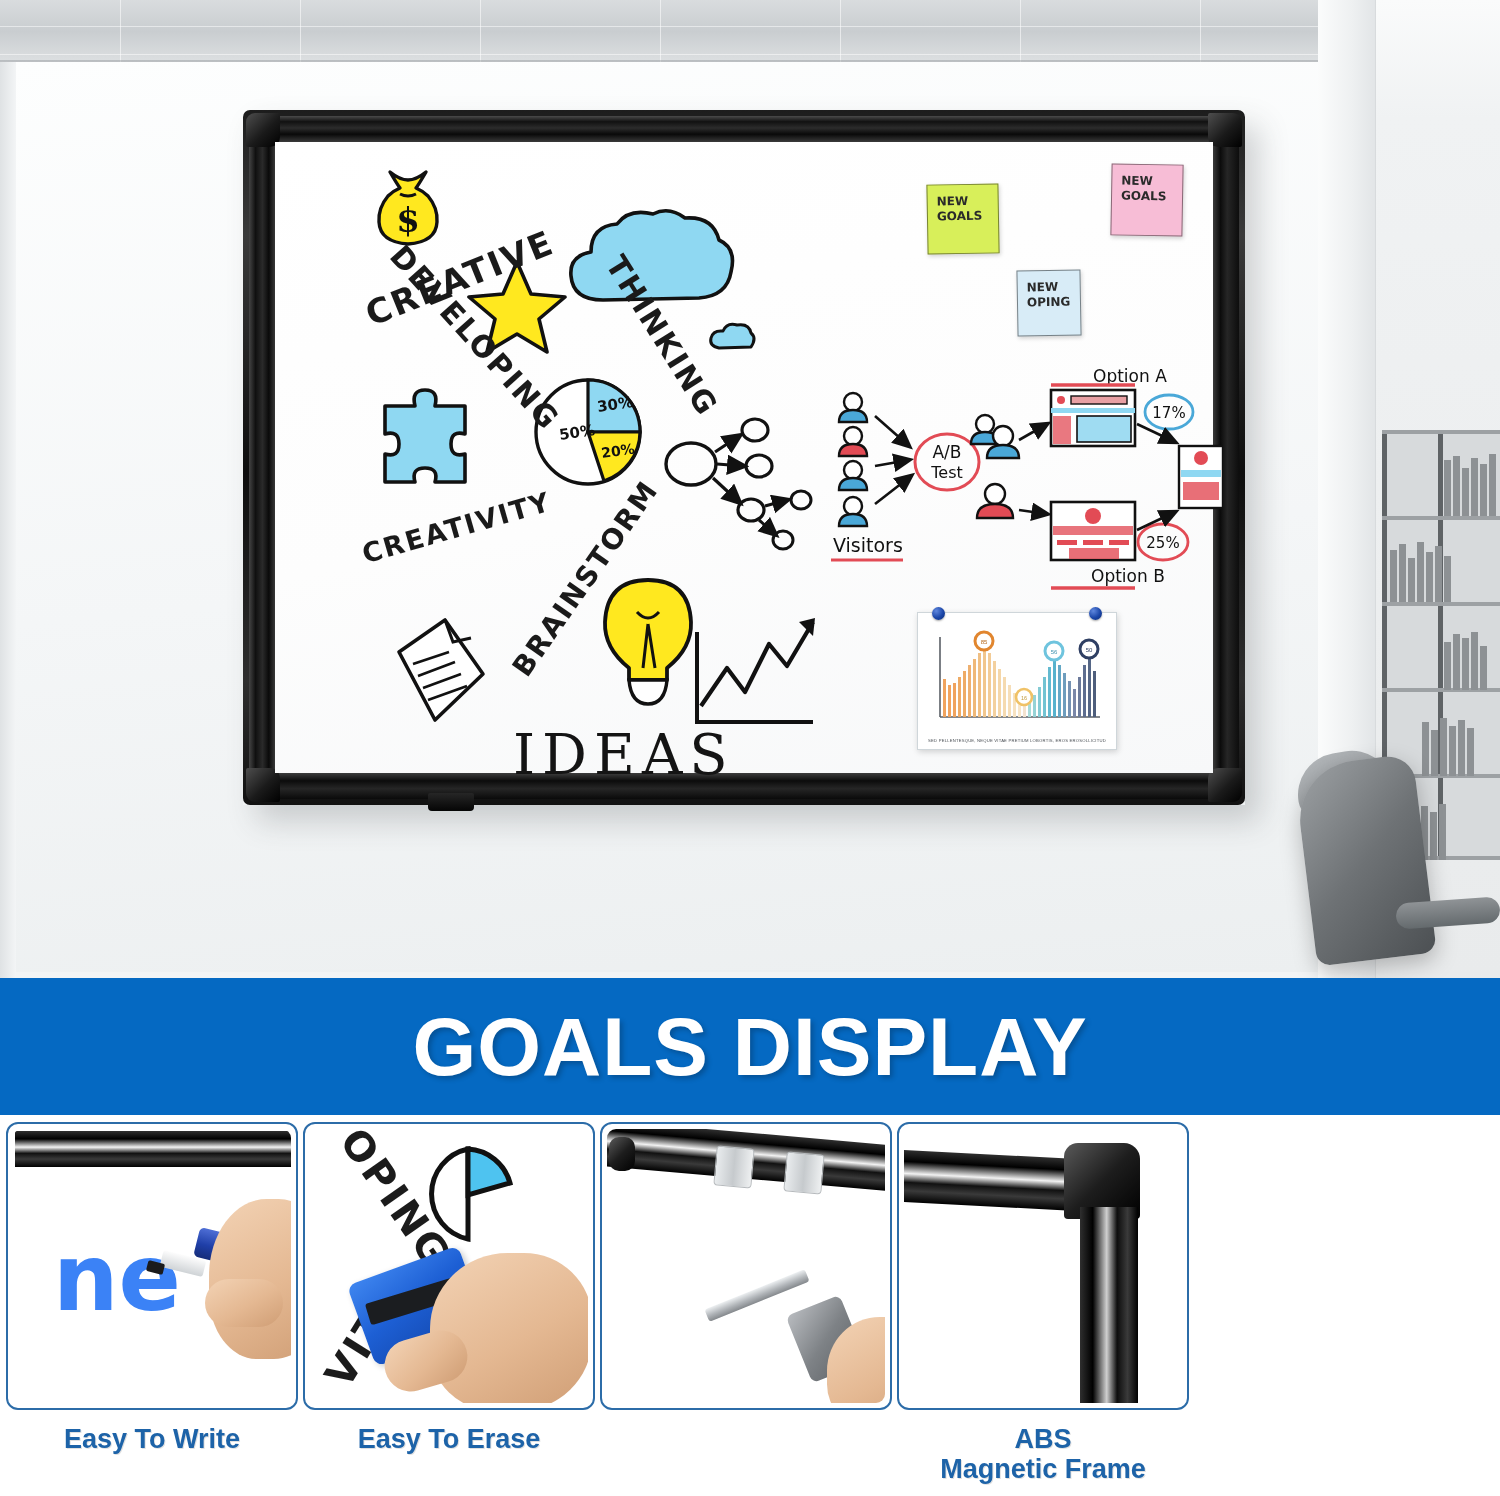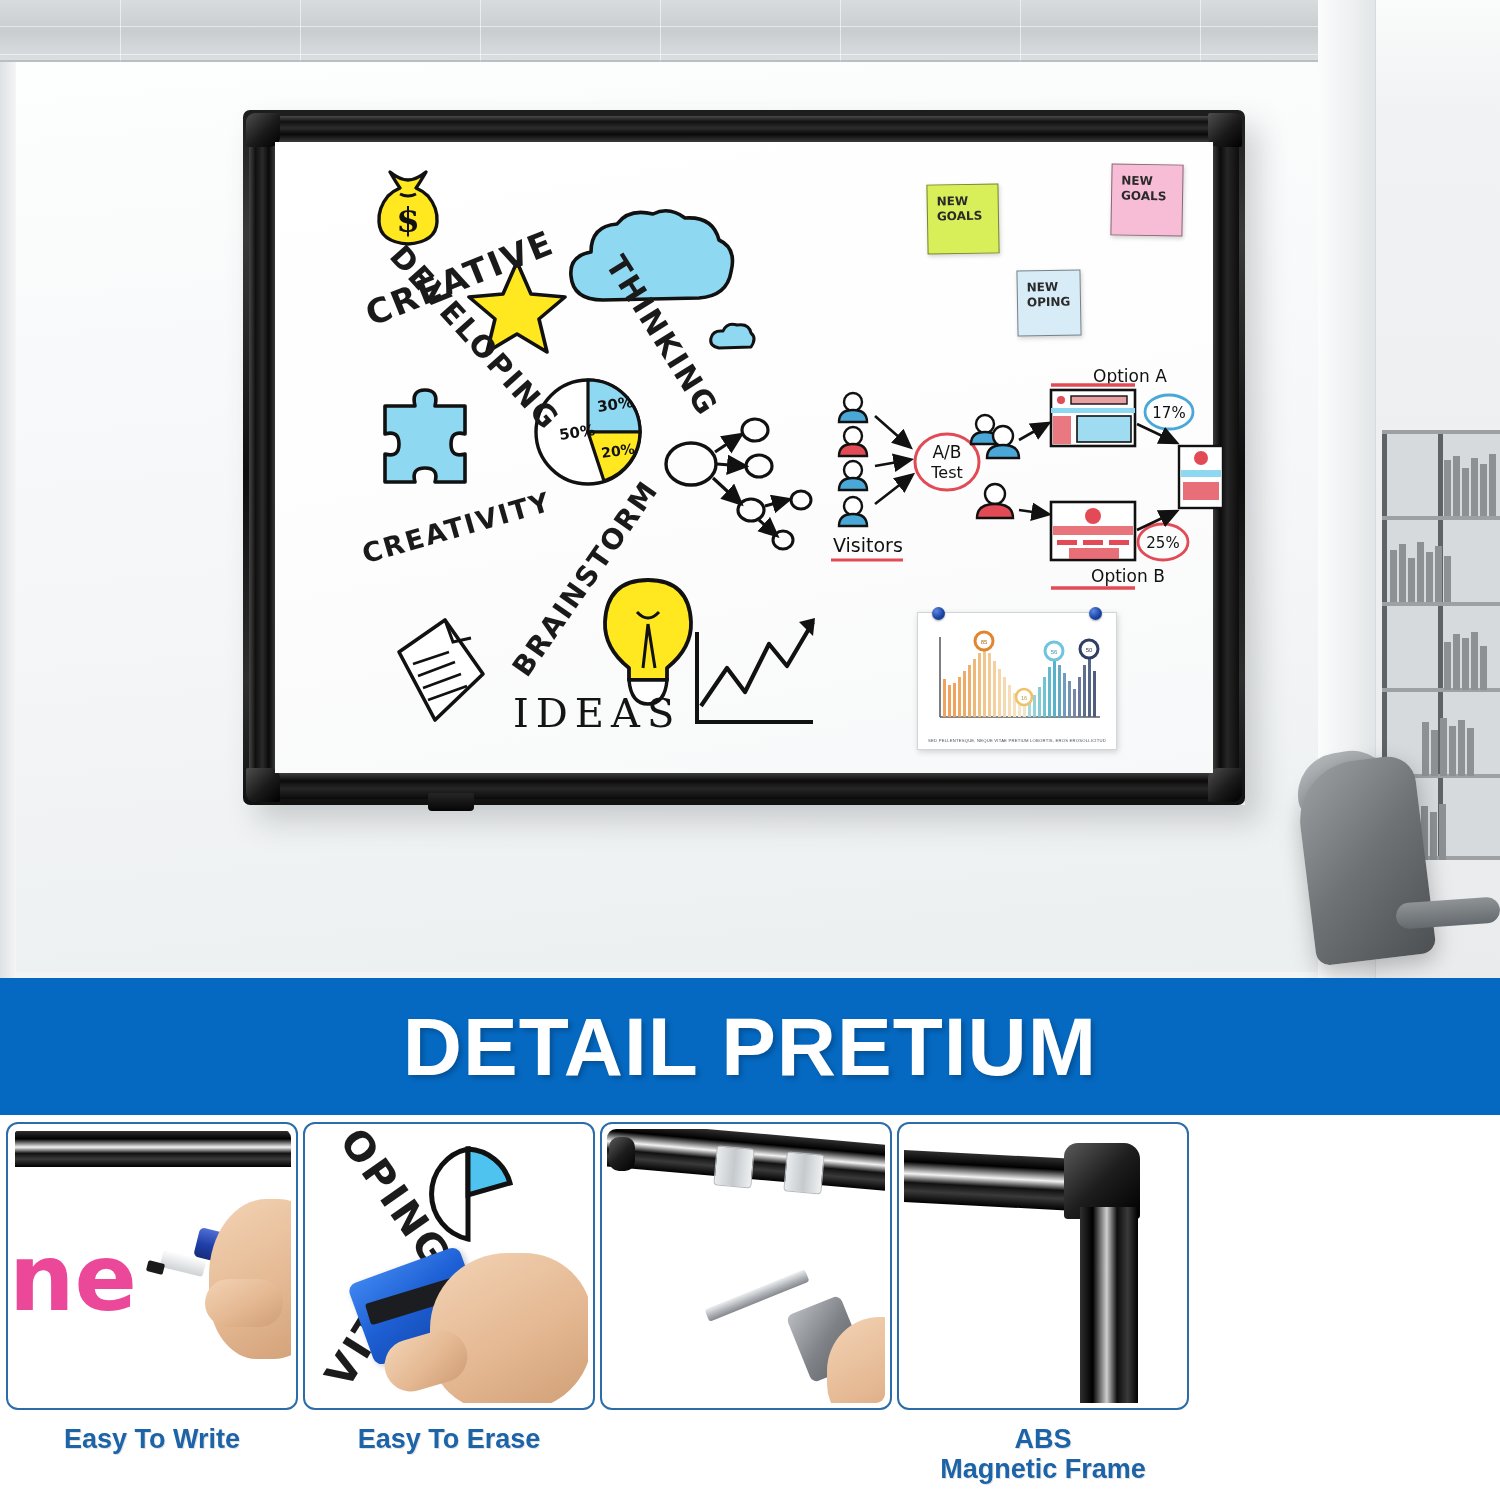--- a/index.html
+++ b/index.html
@@ -139,22 +139,22 @@
   }
 
   
   .dd { position:absolute; }
   .hand-text {
     font-family: "DejaVu Sans", sans-serif;
     color:#1a1a1a; font-weight:600; white-space:nowrap;
     letter-spacing:2px;
   }
   .big-ideas {
-    font-family:"DejaVu Serif", serif; font-size:40px; letter-spacing:7px;
-    color:#141414; font-weight:400;
+    font-family:"DejaVu Serif", serif; font-size:56px; letter-spacing:7px;
+    color:#141414; font-weight:400;margin-top:32px;
   }
 
   
   .sticky {
     position:absolute;
     font-family:"DejaVu Sans", sans-serif;
     font-size:12px; line-height:1.25; color:#2a2a2a; font-weight:600;
     padding:9px 8px 0 9px;
     box-shadow: 1px 2px 4px rgba(0,0,0,.18);
     border:1.5px solid rgba(0,0,0,.45);
@@ -236,21 +236,21 @@
     position:absolute; height:17px; border-radius:3px;
     background: linear-gradient(180deg,#fdfdfd,#cfd3d6);
   }
   .marker-nib { position:absolute; width:17px; height:11px; background:#1b1b1b; border-radius:2px; }
   .marker-word {
     position:absolute; color:#fff; font-size:12px; font-weight:bold; font-style:italic;
     font-family:"Liberation Sans", sans-serif;
   }
   .ink-text {
     position:absolute; font-family:"DejaVu Sans", sans-serif; font-weight:bold;
-    color:#ec4899; font-size:92px;
+    color:#3b82f6; font-size:92px;padding-left:44px;
   }
   .eraser {
     position:absolute; width:118px; height:86px; border-radius:9px;
     background: linear-gradient(160deg,#3f86f0 0%,#1d5fd4 45%,#1244a8 100%);
     transform: rotate(-20deg);
     box-shadow:2px 3px 6px rgba(0,0,0,.22);
   }
   .eraser-felt {
     position:absolute; left:10px; top:26px; width:96px; height:22px;
     background:#1b1d20; border-radius:3px; transform:rotate(3deg);
@@ -617,21 +617,21 @@
           <text x="171" y="39" font-size="6" text-anchor="middle" fill="#2f3f63" font-family="Liberation Sans, sans-serif">50</text>
         </svg>
         <div class="poster-cap">SED PELLENTESQUE, NEQUE VITAE PRETIUM LOBORTIS, EROS EROSOLLICITUD</div>
       </div>
 
     </div>
   </div>
 </div>
 
 <div class="banner">
-  <div class="banner-title">DETAIL PRETIUM</div>
+  <div class="banner-title">GOALS DISPLAY</div>
 </div>
 
 <div class="cards">
 
   <div class="card">
     <div class="thumb">
       <div class="thumb-inner">
         <div class="rail-strip" style="left:2px; top:2px; width:290px; height:36px;"></div>
         <div class="ink-text" style="left:-4px; top:96px;">ne</div>
         <div class="marker-body" style="left:182px; top:112px; width:120px; transform:rotate(14deg);"></div>

